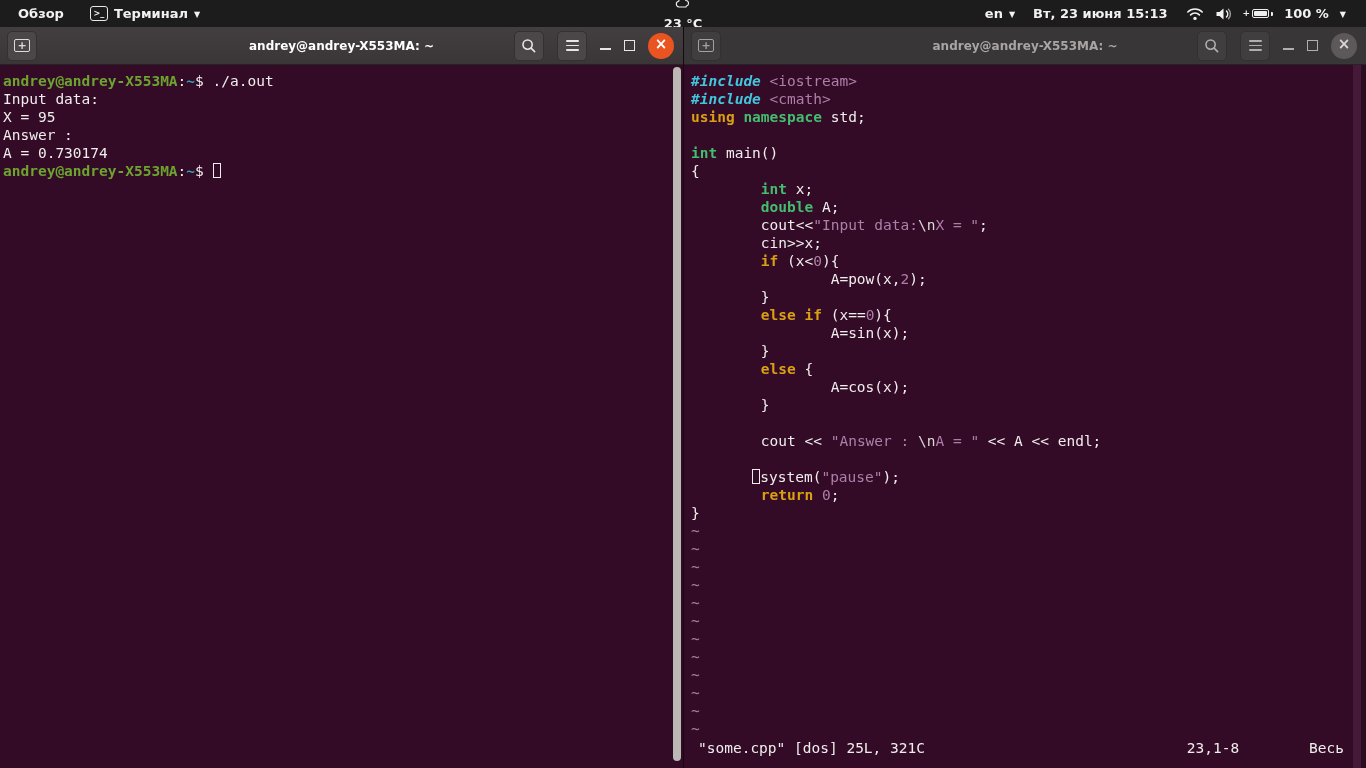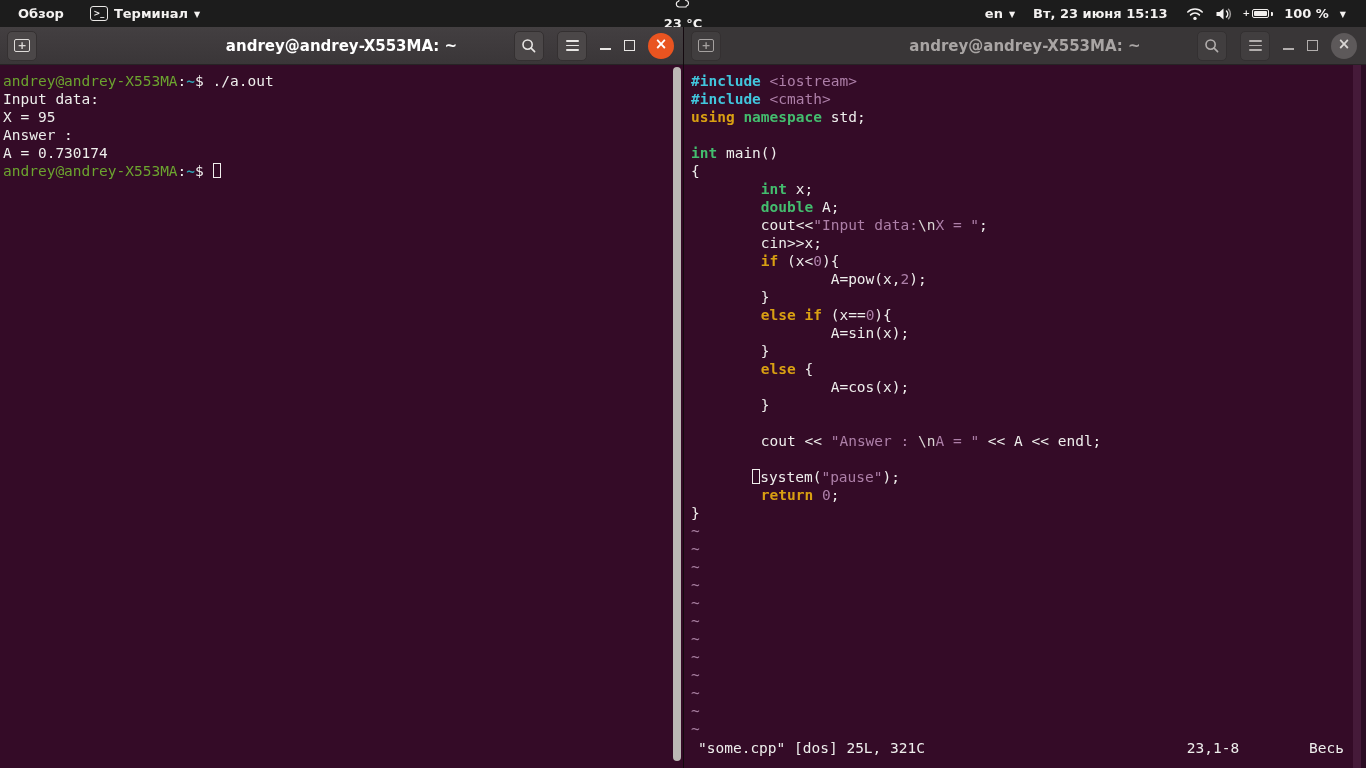--- a/index.html
+++ b/index.html
@@ -27,21 +27,21 @@
   .batt-nub{width:2px;height:4px;background:#f0eeec;border-radius:0 1px 1px 0;}
   .plus-glyph{font-size:9px;font-weight:700;transform:translateY(-1px);}
   
   .windows{position:absolute;top:27px;left:0;width:1366px;height:741px;display:flex;}
   .window{width:683px;height:741px;display:flex;flex-direction:column;position:relative;}
   .window.right{border-left:1px solid #14090f;width:683px;}
   .titlebar{height:38px;display:flex;align-items:center;position:relative;flex:none;
     padding:0 7px;border-bottom:1px solid #272325;}
   .titlebar.active{background:linear-gradient(#433f41,#3a3638);}
   .titlebar.inactive{background:var(--tb-inactive);}
-  .wtitle{position:absolute;left:50%;transform:translateX(-50%);font-size:15px;font-weight:700;
+  .wtitle{position:absolute;left:50%;transform:translateX(-50%);font-size:12px;font-weight:700;
     color:#ffffff;white-space:nowrap;}
   .inactive .wtitle{color:#a9a5a4;}
   .controls{position:absolute;right:9px;display:flex;align-items:center;gap:13px;}
   .wbtn{display:flex;align-items:center;justify-content:center;cursor:default;}
   .sqbtn{width:30px;height:30px;border-radius:5px;background:#4b4748;border:1px solid #343031;}
   .inactive .sqbtn{background:#413e3f;border-color:#333031;}
   .ntbtn{width:30px;height:30px;border-radius:5px;background:#4b4748;border:1px solid #343031;}
   .inactive .ntbtn{background:#413e3f;}
   .nt-box{width:16px;height:13px;border:1.5px solid #dedbd9;border-radius:2px;display:flex;
     align-items:center;justify-content:center;font-size:11px;font-weight:700;color:#dedbd9;line-height:0;}
@@ -58,25 +58,25 @@
   .inactive .closebtn{background:#5d595a;color:#d9d6d4;}
   .closebtn span{transform:translateY(-1px);}
   svg.icon{display:block;}
   
   .term{flex:1;background:var(--bg);position:relative;overflow:hidden;}
   .screen{font-family:"DejaVu Sans Mono","Liberation Mono",monospace;font-size:14.5px;
     line-height:18px;color:var(--fg);padding:7px 0 0 3px;white-space:pre;}
   .right .screen{padding-left:7px;}
   .row{height:18px;white-space:pre;}
   .c-w{color:var(--fg);}
-  .c-g{color:var(--green);font-weight:normal;}
+  .c-g{color:var(--green);font-weight:bold;}
   .c-t{color:var(--teal);font-weight:bold;}
   .c-y{color:var(--yellow);font-weight:bold;}
   .c-ty{color:var(--type);font-weight:bold;text-align:right;}
-  .c-c{color:var(--cyan);font-weight:bold;}
+  .c-c{color:var(--cyan);font-weight:bold;font-style:italic;}
   .c-p{color:var(--purple);}
   .c-s{color:var(--special);}
   .c-tilde{color:var(--tilde);}
   .cursor{display:inline-block;width:8.2px;height:15px;border:1.2px solid #f0eeec;
     vertical-align:-2px;}
   .cmdline{position:absolute;left:7px;bottom:11px;padding:0;}
   .scroll-thumb{position:absolute;right:2px;top:2px;bottom:7px;width:8px;border-radius:5px;
     background:#bcb8b5;}
   .scroll-trough{position:absolute;right:0;top:0;bottom:0;width:13px;
     background:linear-gradient(to right,#451a39 0 8px,#2b0c23 8px 13px);}

